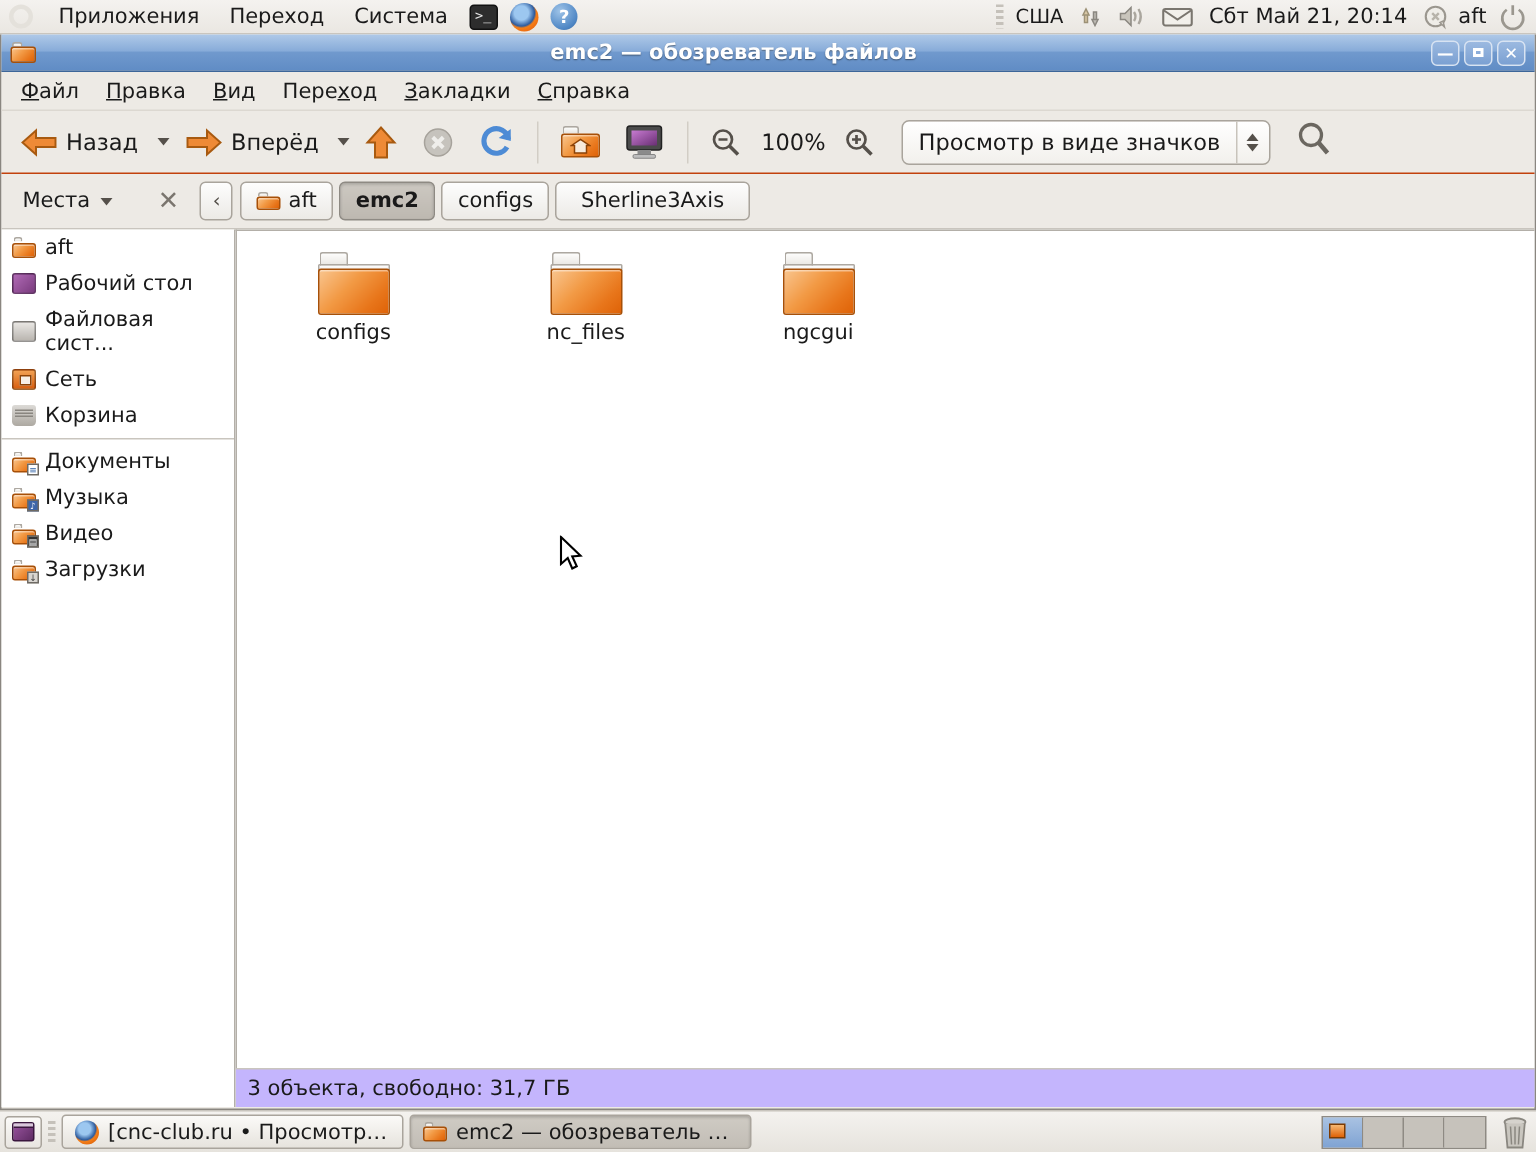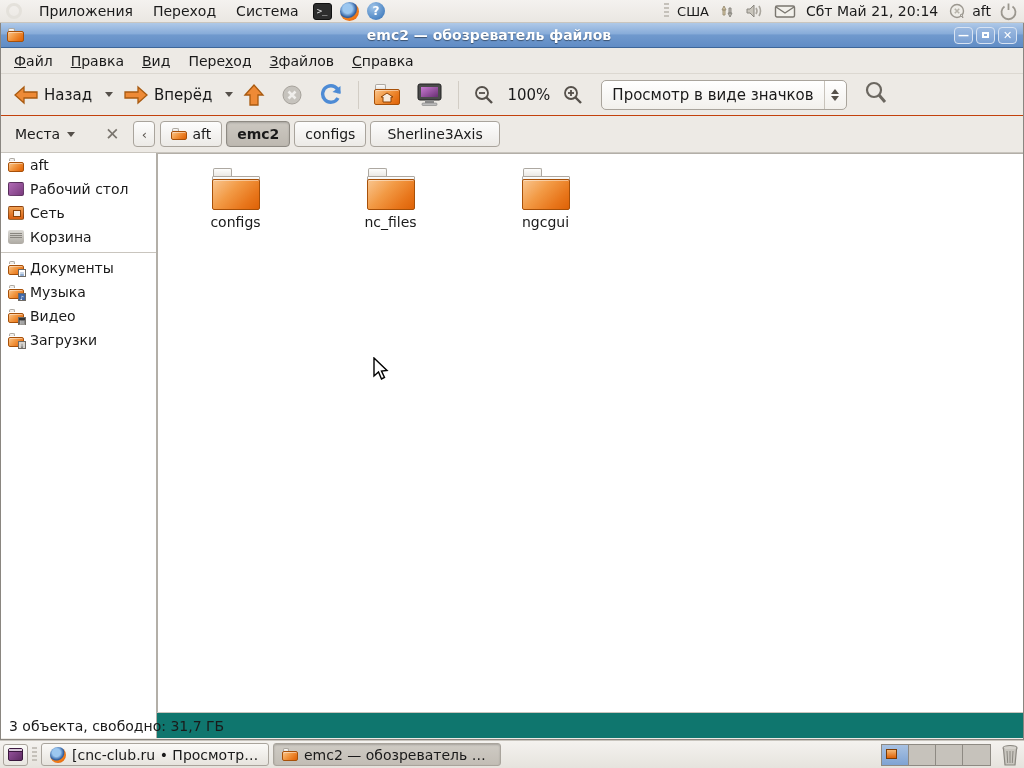--- a/index.html
+++ b/index.html
@@ -94,21 +94,21 @@
   .emblem.video { background:#333; color:#fff; }
   .emblem.dl { background:#D8D5D0; color:#444; }
 
   .content { position:relative; flex:1; background:#FFFFFF; border-top:1px solid #B3AFA8; border-left:1px solid #B3AFA8; }
   .file-grid { display:flex; padding:14px 0 0 0; }
   .file-cell { width:155px; display:flex; flex-direction:column; align-items:center; gap:4px; }
   .folder-big { width:48px; height:42px; }
   .file-label { font-size:14px; }
 
   
-  .statusbar { height:26px; background:#0f766e; border-top:1px solid #C9C5BE; display:flex; align-items:center; padding:0 8px; font-size:14px; }
+  .statusbar { height:26px; background:#c4b5fd; border-top:1px solid #C9C5BE; display:flex; align-items:center; padding:0 8px; font-size:14px; margin-left:156px; }
 
   
   .bottom-panel { position:absolute; left:0; top:740px; width:1024px; height:28px;
     background:linear-gradient(#F4F2EF,#E6E3DD); border-top:1px solid #C9C5BE; display:flex; align-items:center; padding:0 3px; gap:4px; }
   .show-desktop { width:25px; height:22px; border:1px solid #A9A49C; border-radius:3px; background:linear-gradient(#FBFAF8,#E8E5E0); display:flex; align-items:center; justify-content:center; }
   .sd-ico { width:15px; height:13px; background:linear-gradient(135deg,#9A55A0,#5E2B63); border:1px solid #3A173E; border-radius:2px; }
   .sd-ico i { display:block; height:3px; background:#D9C8DB; border-bottom:1px solid #3A173E; }
   .task-btn { display:flex; align-items:center; gap:6px; width:228px; height:23px; padding:0 8px; border:1px solid #A9A49C; border-radius:3px;
     background:linear-gradient(#FBFAF8,#E6E3DD); font-size:14px; white-space:nowrap; overflow:hidden; }
   .task-btn.active { background:linear-gradient(#CFCBC4,#C2BDB5); box-shadow:inset 0 1px 2px rgba(0,0,0,.2); }
@@ -191,21 +191,21 @@
           </div>
         <div class="win-btn">✕</div>
       </div>
     </div>
 
     <div class="menubar">
       <div class="menu-item"><span></span><u>Ф</u><span>айл</span></div>
       <div class="menu-item"><span></span><u>П</u><span>равка</span></div>
       <div class="menu-item"><span></span><u>В</u><span>ид</span></div>
       <div class="menu-item"><span>Пере</span><u>х</u><span>од</span></div>
-      <div class="menu-item"><span></span><u>З</u><span>файлов</span></div>
+      <div class="menu-item"><span></span><u>З</u><span>акладки</span></div>
       <div class="menu-item"><span></span><u>С</u><span>правка</span></div>
     </div>
 
     <div class="toolbar">
       <div class="tb-btn">
         <svg width="26" height="20">
           <path d="M11 2 L2 10 L11 18 L11 13 L24 13 L24 7 L11 7 Z" fill="#EE8A36" stroke="#A85A10" stroke-width="1.3"></path>
         </svg>
         <span>Назад</span>
       </div>
@@ -322,20 +322,24 @@
         <div class="side-item">
           <span class="sico fold">
               <span class="tab"></span>
               <span class="fbody" style="display:block;"></span>
             </span>
           <span>aft</span>
         </div>
         <div class="side-item">
           <span class="sico box sico-desktop"></span>
           <span>Рабочий стол</span>
+        </div>
+        <div class="side-item">
+          <span class="sico box sico-disk"></span>
+          <span>Файловая сист...</span>
         </div>
         <div class="side-item">
           <span class="sico box sico-network"></span>
           <span>Сеть</span>
         </div>
         <div class="side-item">
           <span class="sico sico-trash"></span>
           <span>Корзина</span>
         </div>
         <div class="side-sep"></div>

